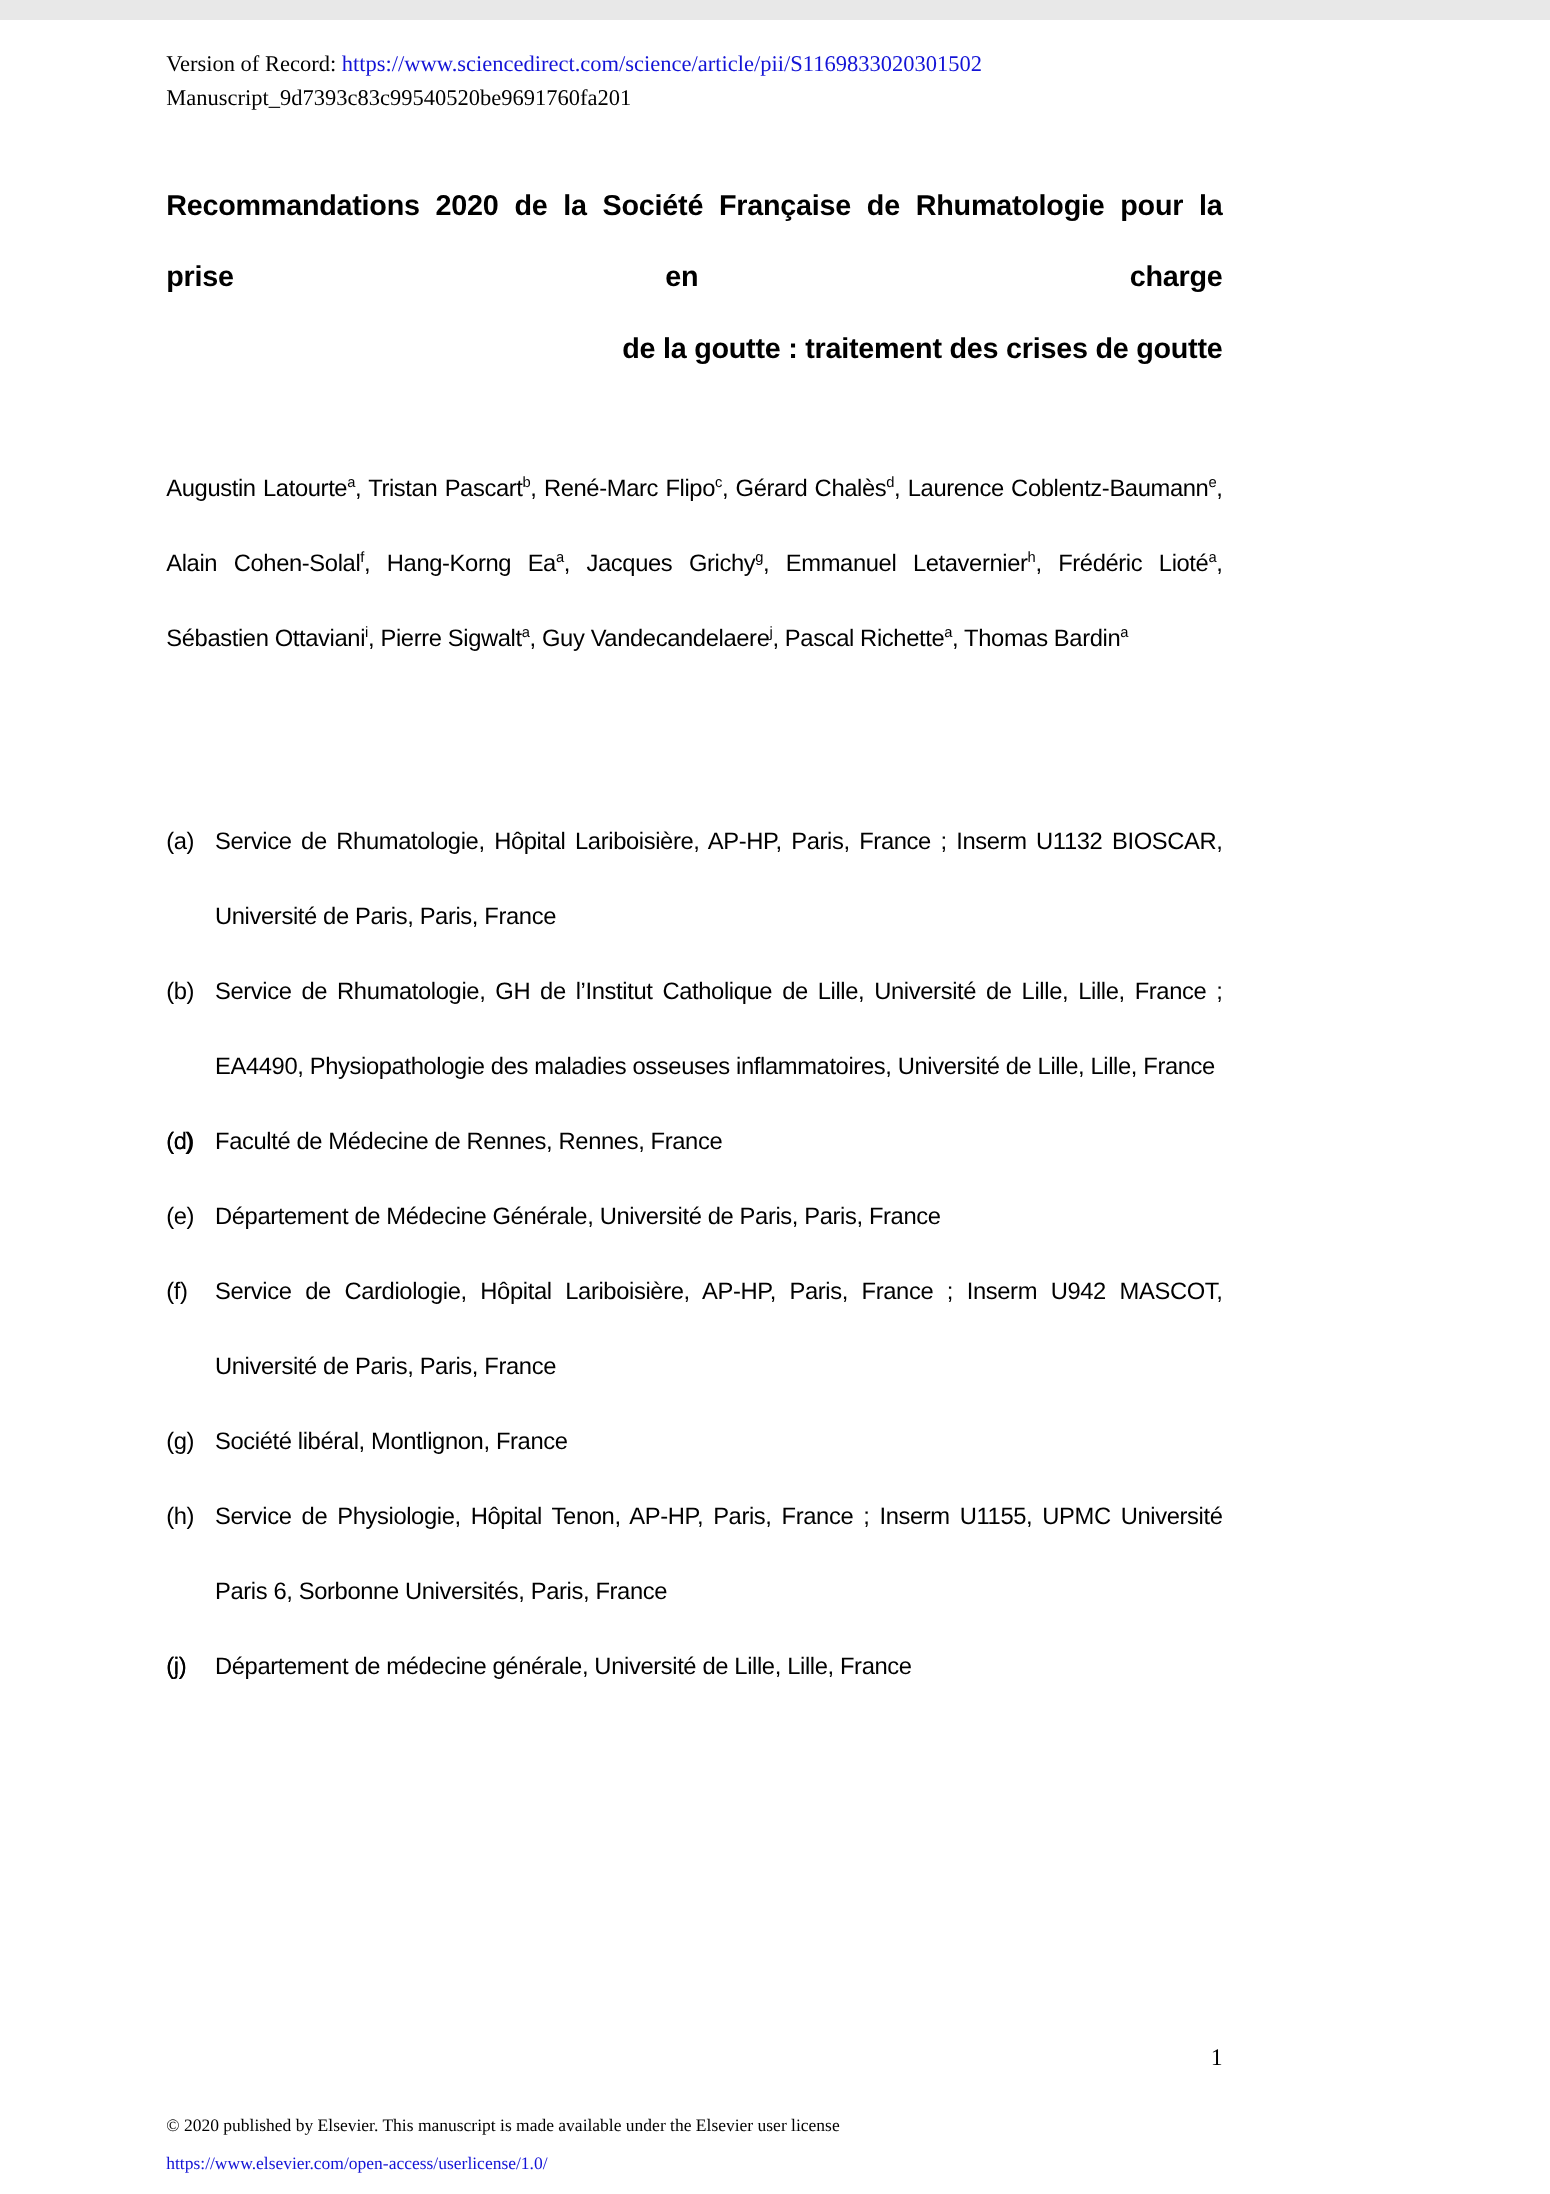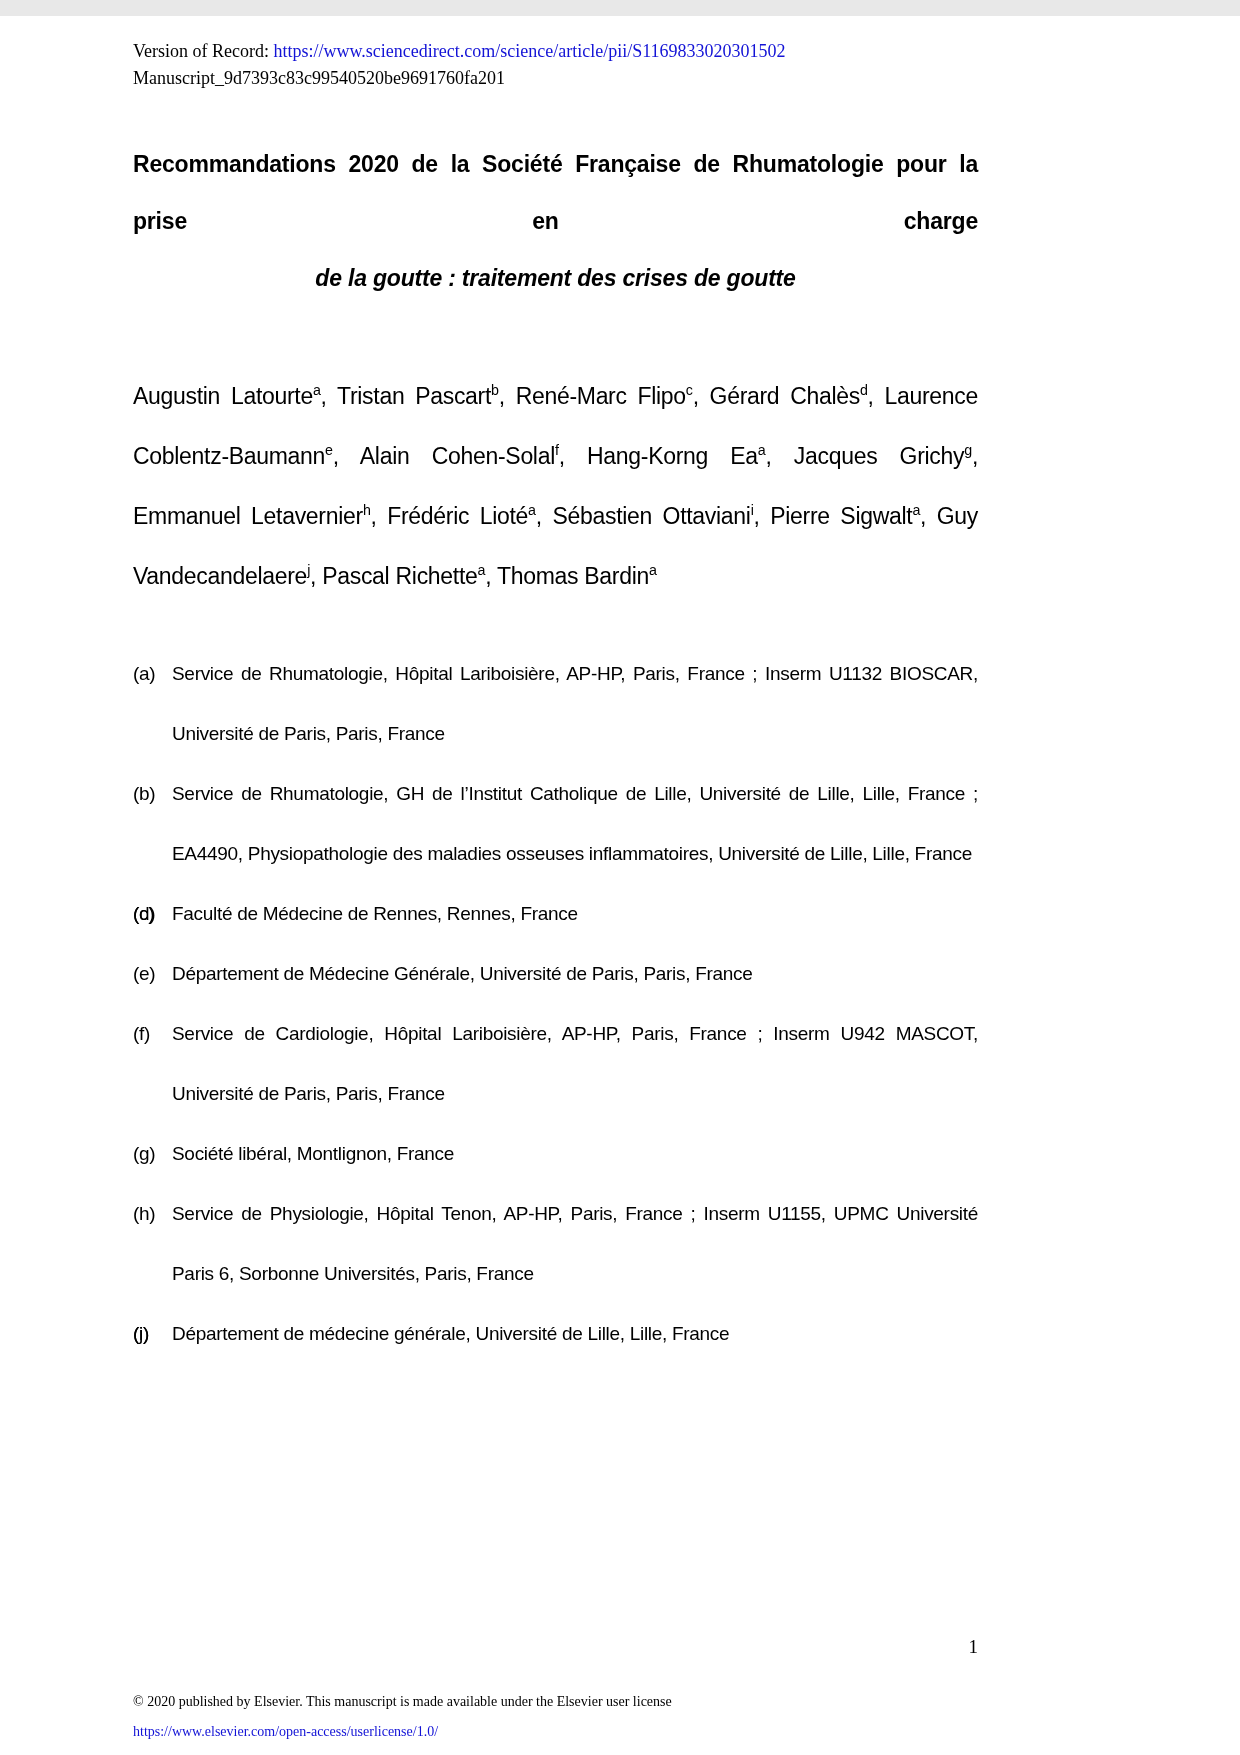--- a/index.html
+++ b/index.html
@@ -33,29 +33,29 @@
     left: 133px;
     top: 120px;
     width: 845px;
     font-family: "Liberation Sans", sans-serif;
     font-weight: bold;
     font-size: 23px;
     line-height: 57px;
     letter-spacing: -0.2px;
   }
   .title-line-1 { text-align: justify; text-align-last: justify; }
-  .title-line-2 { text-align: center; font-style: italic; }
+  .title-line-2 { text-align: right; }
   
   .authors-block {
     position: absolute;
     left: 133px;
     top: 327px;
     width: 845px;
     font-family: "Liberation Sans", sans-serif;
-    font-size: 23px;
+    font-size: 19px;
     line-height: 60px;
     letter-spacing: -0.3px;
     text-align: justify;
   }
   .authors-block sup, .affil sup {
     font-size: 0.62em;
     line-height: 0;
     vertical-align: super;
   }
   

